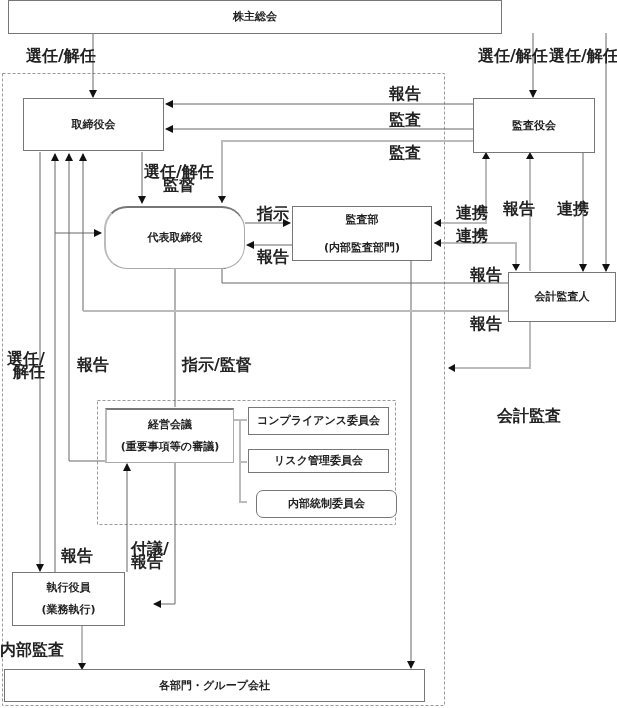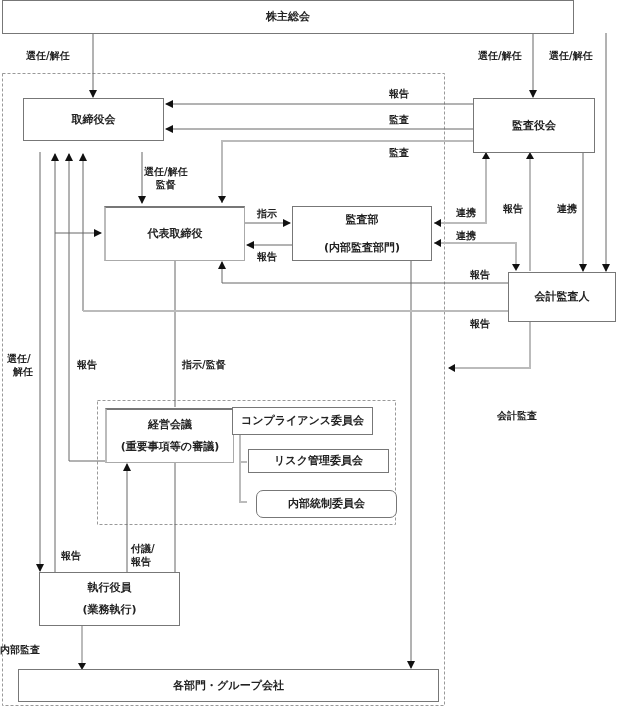--- a/index.html
+++ b/index.html
@@ -3,21 +3,21 @@
 <meta charset="utf-8">
 <style>
   html, body { margin:0; padding:0; background:#ffffff; }
   body { width:617px; height:708px; position:relative; overflow:hidden;
          font-family:"DejaVu Sans", sans-serif; color:#222; }
   svg { position:absolute; left:0; top:0; }
   .box { position:absolute; border:1px solid #777; background:#fff; box-sizing:border-box;
          display:flex; flex-direction:column; align-items:center; justify-content:center;
          font-size:11px; font-weight:bold; line-height:22px; text-align:center; }
   .box.gray { border-color:#aaa; border-width:2px 1px 1px 2px; border-left-color:#bbb; border-top-color:#777; }
-  .lbl { position:absolute; font-size:10px; font-weight:bold; white-space:nowrap; line-height:13px; color:#222; }
+  .lbl { position:absolute; font-size:16px; font-weight:bold; white-space:nowrap; line-height:13px; color:#222; }
   .lbl.c { text-align:center; }
 </style>
 </head>
 <body>
 
 <svg width="617" height="708">
   <defs>
     <marker id="ah" markerWidth="8" markerHeight="8" refX="7" refY="4" orient="auto" markerUnits="userSpaceOnUse">
       <path d="M0,0 L8,4 L0,8 z" fill="#111"></path>
     </marker>
@@ -89,57 +89,57 @@
     <path d="M434,223 l7,-4 v8 z"></path>
     <path d="M434,243 l7,-4 v8 z"></path>
     <path d="M516,271 l-4,-7 h8 z"></path>
     <path d="M486,152 l-4,7 h8 z"></path>
     <path d="M530,152 l-4,7 h8 z"></path>
     <path d="M448,368 l7,-4 v8 z"></path>
     <path d="M82,670 l-4,-7 h8 z"></path>
   </g>
 </svg>
 
-<div class="box" style="left:2px;top:0;width:572px;height:34px;">
+<div class="box" style="left:8px;top:0;width:494px;height:34px;">
   <span>株主総会</span>
 </div>
-<div class="box" style="left:23px;top:98px;width:141px;height:43px;">
+<div class="box" style="left:23px;top:98px;width:141px;height:53px;">
   <span>取締役会</span>
 </div>
 <div class="box" style="left:473px;top:98px;width:122px;height:55px;">
   <span>監査役会</span>
 </div>
-<div class="box gray" style="left:104px;top:206px;width:141px;height:55px;">
+<div class="box gray" style="left:104px;top:206px;width:141px;height:63px;border-radius:23px;">
   <span>代表取締役</span>
 </div>
 <div class="box" style="left:292px;top:206px;width:140px;height:55px;gap:6px;">
   <span>監査部</span>
   <span>(内部監査部門)</span>
 </div>
 <div class="box" style="left:508px;top:272px;width:108px;height:50px;text-align:right;">
   <span>会計監査人</span>
 </div>
 <div class="box gray" style="left:105px;top:408px;width:129px;height:55px;">
   <span>経営会議</span>
   <span>(重要事項等の審議)</span>
 </div>
-<div class="box" style="left:232px;top:407px;width:141px;height:28px;">
+<div class="box" style="left:248px;top:407px;width:141px;height:28px;">
   <span>コンプライアンス委員会</span>
 </div>
 <div class="box" style="left:248px;top:449px;width:141px;height:24px;">
   <span>リスク管理委員会</span>
 </div>
 <div class="box" style="left:256px;top:490px;width:141px;height:28px;border-radius:7px;">
   <span>内部統制委員会</span>
 </div>
-<div class="box" style="left:12px;top:572px;width:141px;height:54px;margin-left:27px;">
+<div class="box" style="left:12px;top:572px;width:113px;height:54px;">
   <span>執行役員</span>
   <span>(業務執行)</span>
 </div>
-<div class="box" style="left:18px;top:669px;width:421px;height:33px;">
+<div class="box" style="left:4px;top:669px;width:421px;height:33px;">
   <span>各部門・グループ会社</span>
 </div>
 
 <div class="lbl" style="left:26px;top:49px;">選任/解任</div>
 <div class="lbl" style="left:478px;top:49px;">選任/解任</div>
 <div class="lbl" style="left:549px;top:49px;">選任/解任</div>
 <div class="lbl" style="left:389px;top:87px;">報告</div>
 <div class="lbl" style="left:389px;top:113px;">監査</div>
 <div class="lbl" style="left:389px;top:146px;">監査</div>
 <div class="lbl c" style="left:144px;top:165px;">

